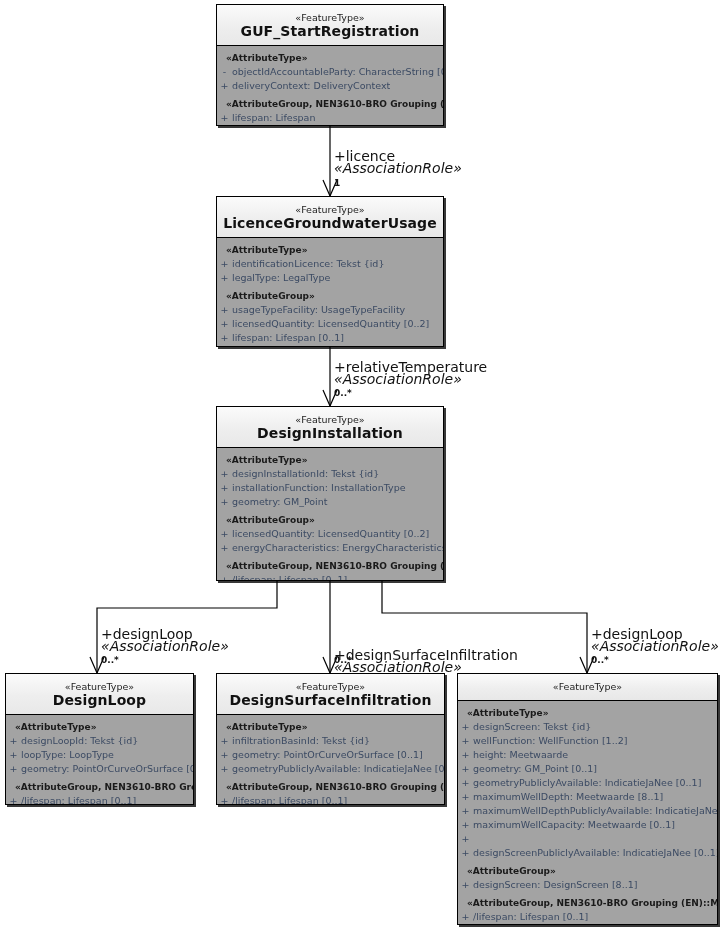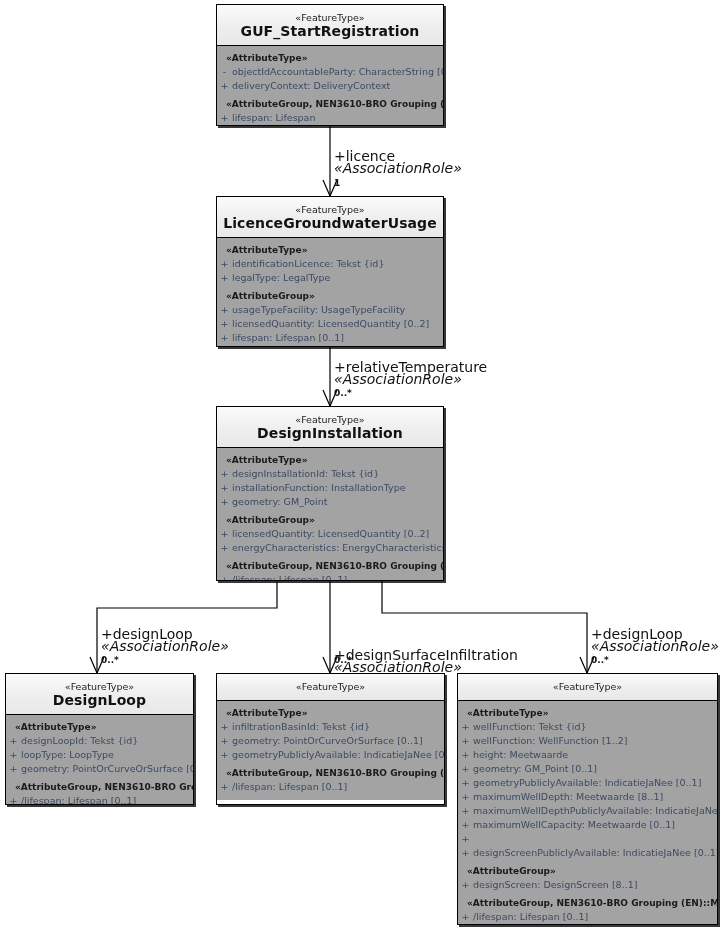--- a/index.html
+++ b/index.html
@@ -283,20 +283,21 @@
         <div class="attr-row">
           <span class="attr-vis">+</span>
           <span class="attr-text">/lifespan: Lifespan [0..1]</span>
         </div>
       </div>
   </div>
 
   <div class="uml-class" id="box-design-surface" style="left:216px; top:673px; width:229px; height:132px;">
     <div class="uml-header">
       <div class="stereotype-line">«FeatureType»</div>
+      <div class="class-name">DesignSurfaceInfiltration</div>
     </div>
     <div class="uml-body">
         <div class="group-label">«AttributeType»</div>
         <div class="attr-row">
           <span class="attr-vis">+</span>
           <span class="attr-text">infiltrationBasinId: Tekst {id}</span>
         </div>
         <div class="attr-row">
           <span class="attr-vis">+</span>
           <span class="attr-text">geometry: PointOrCurveOrSurface [0..1]</span>
@@ -315,21 +316,21 @@
   </div>
 
   <div class="uml-class" id="box-design-well" style="left:457px; top:673px; width:261px; height:252px;">
     <div class="uml-header">
       <div class="stereotype-line">«FeatureType»</div>
     </div>
     <div class="uml-body">
         <div class="group-label">«AttributeType»</div>
         <div class="attr-row">
           <span class="attr-vis">+</span>
-          <span class="attr-text">wellFunction: Tekst {id}</span>
+          <span class="attr-text">designScreen: Tekst {id}</span>
         </div>
         <div class="attr-row">
           <span class="attr-vis">+</span>
           <span class="attr-text">wellFunction: WellFunction [1..2]</span>
         </div>
         <div class="attr-row">
           <span class="attr-vis">+</span>
           <span class="attr-text">height: Meetwaarde</span>
         </div>
         <div class="attr-row">

